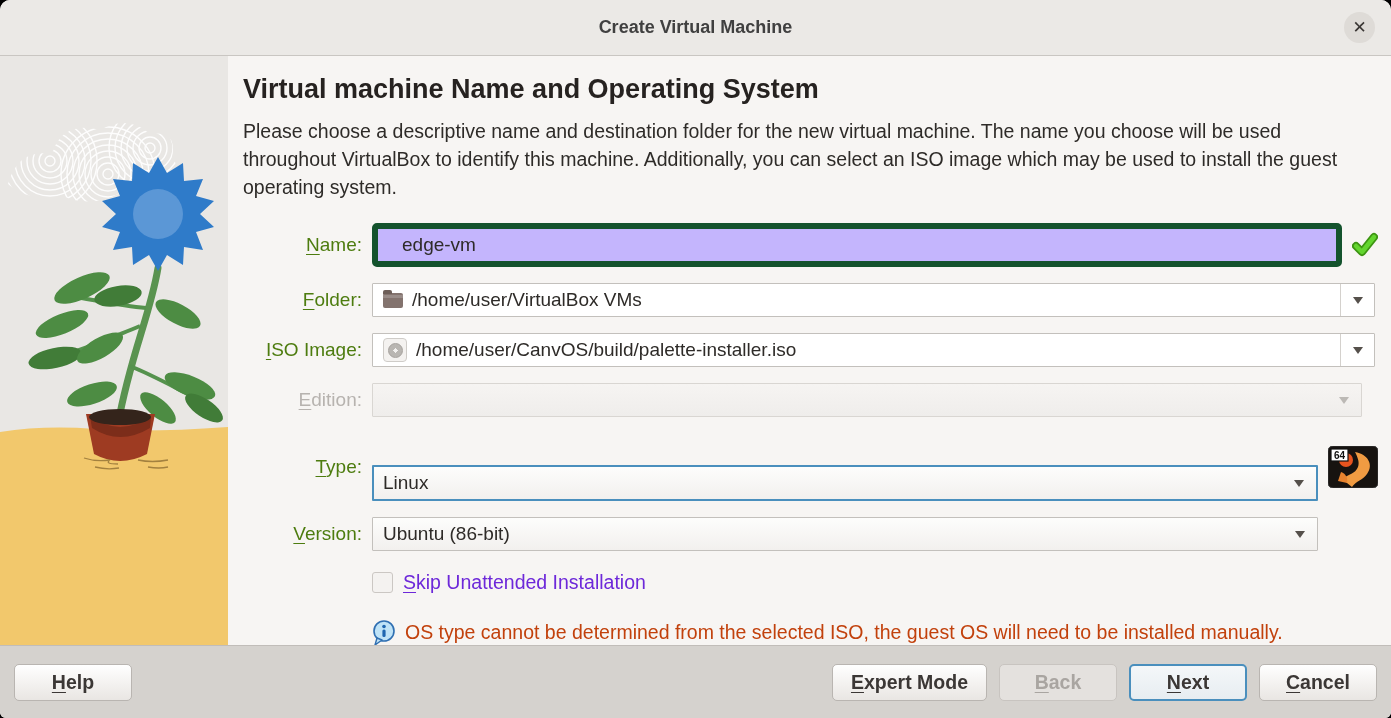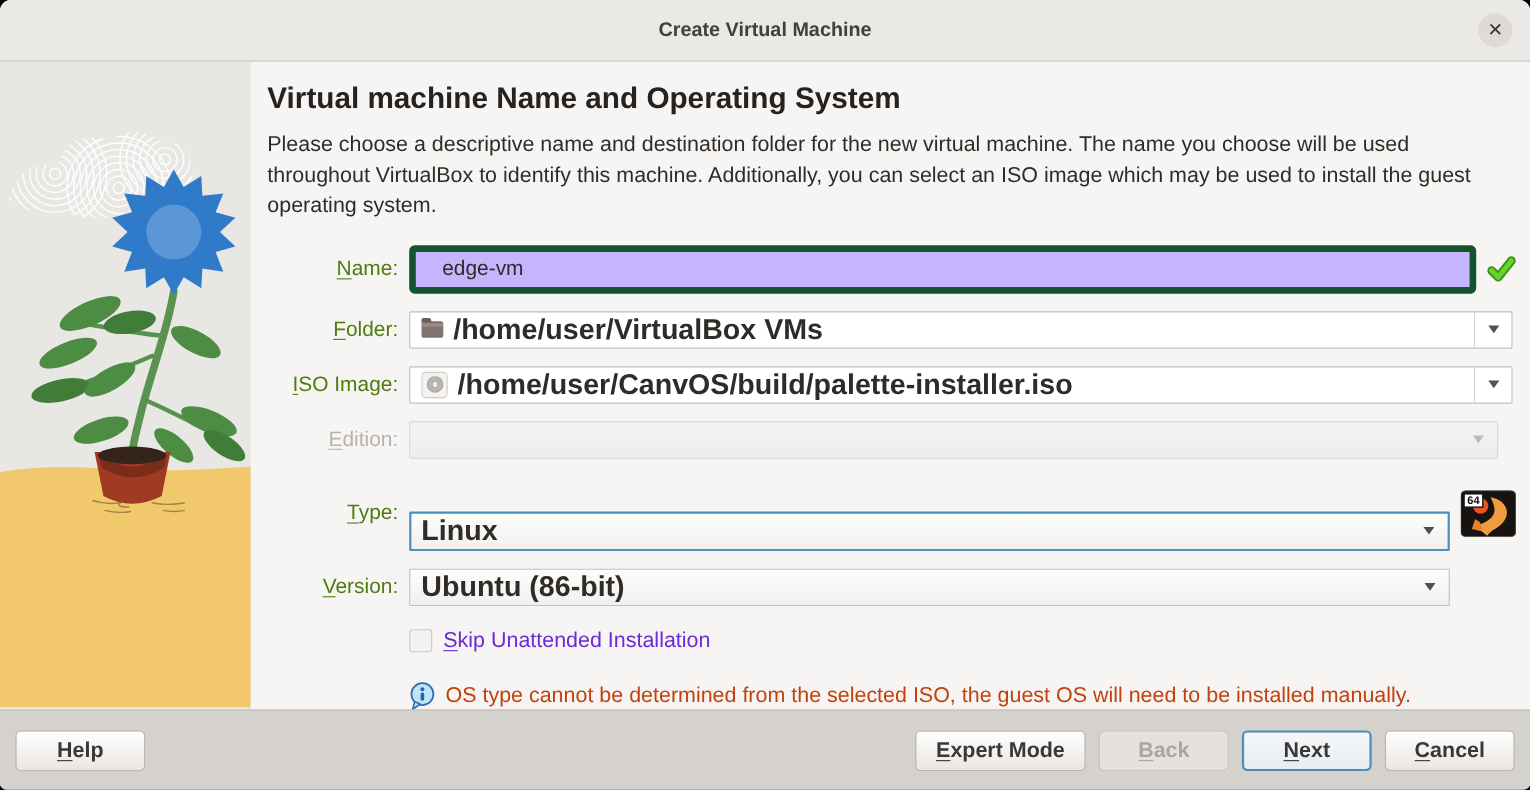--- a/index.html
+++ b/index.html
@@ -7,35 +7,35 @@
   .window{width:1391px;height:718px;border-radius:10px 10px 6px 6px;overflow:hidden;
           display:flex;flex-direction:column;background:#f7f5f3;}
   
   .titlebar{height:55px;flex:none;background:#ebe9e6;border-bottom:1px solid #c9c6c2;
             position:relative;display:flex;align-items:center;justify-content:center;}
   .titlebar .title{font-size:18px;font-weight:bold;color:#404040;}
   .close-btn{position:absolute;right:16px;top:12px;width:31px;height:31px;border-radius:50%;
              background:#dedbd7;display:flex;align-items:center;justify-content:center;
              font-size:17px;color:#3b3735;cursor:pointer;}
   
-  .body-row{flex:1;display:flex;min-height:0;align-items:center;}
+  .body-row{flex:1;display:flex;min-height:0;}
   .sidebar{width:228px;flex:none;background:#e9e7e4;}
   .main{flex:1;background:#f7f5f3;padding-left:15px;box-sizing:border-box;overflow:hidden;}
   .heading{margin-top:18px;font-size:27px;font-weight:bold;color:#262220;}
   .description{margin-top:12px;font-size:19.5px;line-height:28px;color:#2e2b28;padding-right:40px;}
   
   .frm-row{display:flex;align-items:center;margin-top:16px;}
   .frm-row.first{margin-top:22px;}
   .lbl{width:119px;flex:none;text-align:right;margin-right:10px;font-size:19px;color:#4d7c0f;white-space:nowrap;}
   .lbl.disabled{color:#b7b3af;}
   u{text-decoration:underline;text-underline-offset:3px;}
   .text-input{flex:1;height:32px;background:#c4b5fd;border:6px solid #14532d;border-radius:5px;
               padding:0 24px;font-size:19px;color:#2e2b28;font-family:inherit;min-width:0;}
   .combo{height:32px;border:1px solid #c3c0bc;border-radius:1px;display:flex;align-items:center;
-         padding:0 0 0 10px;font-size:26px;color:#2e2b28;background:linear-gradient(#fdfdfc,#f2f0ee);font-weight:bold;}
+         padding:0 0 0 10px;font-size:19px;color:#2e2b28;background:linear-gradient(#fdfdfc,#f2f0ee);}
   .combo.white{background:#fff;}
   .combo.flex1{flex:1;min-width:0;}
   .combo .value{flex:1;white-space:nowrap;overflow:hidden;display:flex;align-items:center;gap:9px;}
   .arrow{width:0;height:0;border-left:5.5px solid transparent;border-right:5.5px solid transparent;
          border-top:7px solid #55504b;margin:0 12px;}
   .arrow-btn{width:33px;align-self:stretch;flex:none;border-left:1px solid #d4d1cd;
              display:flex;align-items:center;justify-content:center;border-radius:0 5px 5px 0;}
   .arrow-btn .arrow{margin:0;}
   .combo.disabled{background:linear-gradient(#f6f4f2,#efedeb);border-color:#d9d6d2;}
   .combo.disabled .arrow{opacity:.35;}

